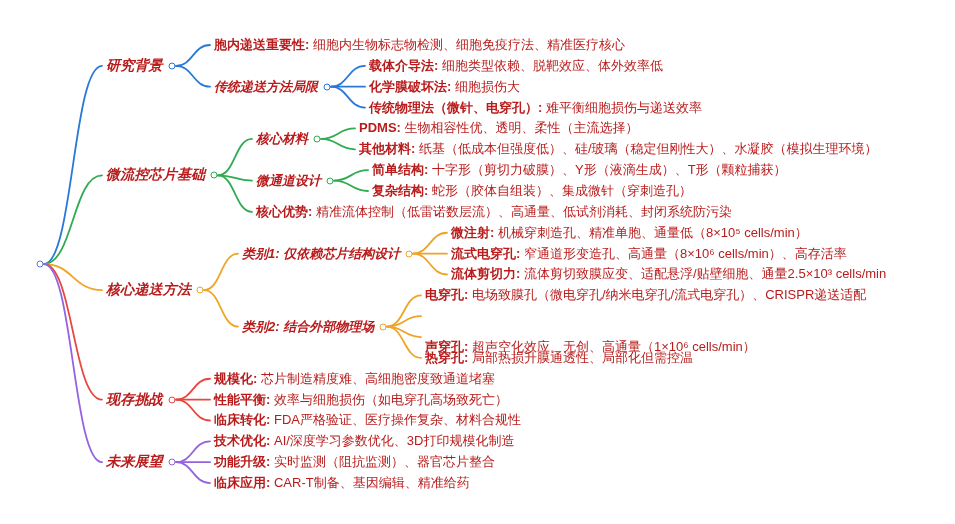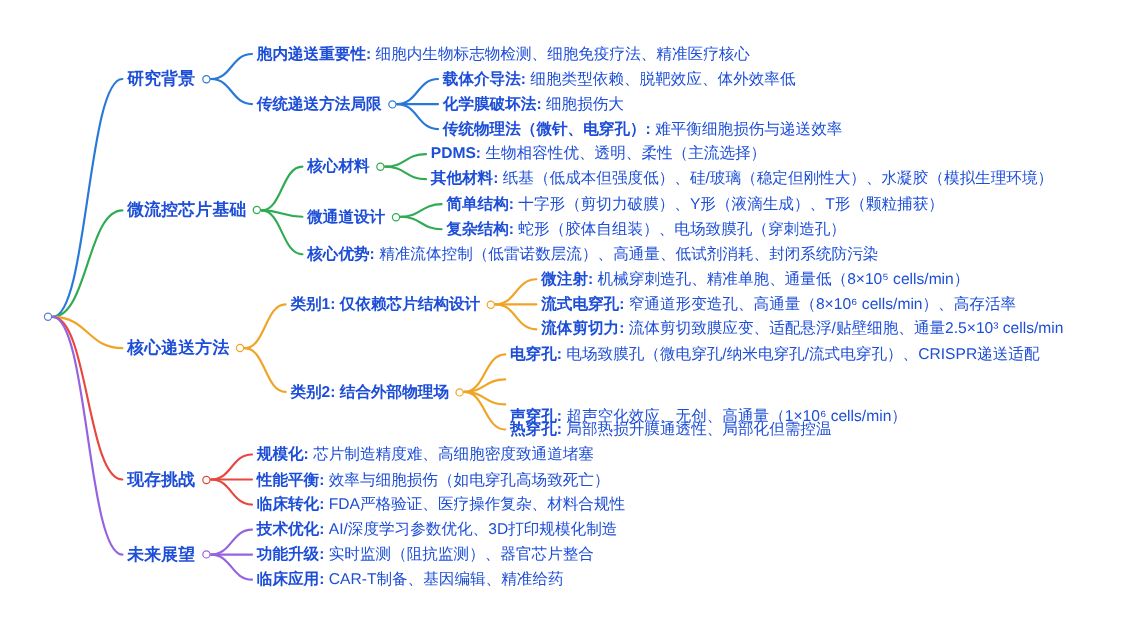--- a/index.html
+++ b/index.html
@@ -16,26 +16,26 @@
   }
   #links-svg {
     position: absolute; left: 0; top: 0;
     width: 955px; height: 524px;
     pointer-events: none;
   }
   .node {
     position: absolute;
     white-space: nowrap;
     transform: translateY(-50%);
-    color: #1d4ed8;
+    color: #b91c1c;
     line-height: 1.25;
     cursor: default;
   }
   .node.leaf { font-size: 13px; font-weight: 400; }
-  .node.branch { font-size: 13px; font-weight: 700; }
+  .node.branch { font-size: 13px; font-weight: 700; font-style: italic; }
   .node.d1 { font-size: 14px; font-weight: 700; letter-spacing: 0.2px; }
   .node .term { font-weight: 700; }
   .circle {
     position: absolute;
     width: 7px; height: 7px;
     border-radius: 50%;
     border: 1.5px solid #888;
     background: #ffffff;
     transform: translate(-50%, -50%);
     cursor: pointer;
@@ -85,21 +85,21 @@
     <div class="node branch" style="left: 214px; top: 86.72px;"><span>传统递送方法局限</span></div>
     <div class="node leaf" style="left: 369px; top: 65.86px;"><span class="term">载体介导法:</span><span> 细胞类型依赖、脱靶效应、体外效率低</span></div>
     <div class="node leaf" style="left: 369px; top: 86.72px;"><span class="term">化学膜破坏法:</span><span> 细胞损伤大</span></div>
     <div class="node leaf" style="left: 369px; top: 107.58px;"><span class="term">传统物理法（微针、电穿孔）:</span><span> 难平衡细胞损伤与递送效率</span></div>
     <div class="node d1 branch" style="left: 106px; top: 175.375px;"><span>微流控芯片基础</span></div>
     <div class="node branch" style="left: 256px; top: 138.87px;"><span>核心材料</span></div>
     <div class="node leaf" style="left: 359px; top: 128.44px;"><span class="term">PDMS:</span><span> 生物相容性优、透明、柔性（主流选择）</span></div>
     <div class="node leaf" style="left: 359px; top: 149.3px;"><span class="term">其他材料:</span><span> 纸基（低成本但强度低）、硅/玻璃（稳定但刚性大）、水凝胶（模拟生理环境）</span></div>
     <div class="node branch" style="left: 256px; top: 180.59px;"><span>微通道设计</span></div>
     <div class="node leaf" style="left: 372px; top: 170.16px;"><span class="term">简单结构:</span><span> 十字形（剪切力破膜）、Y形（液滴生成）、T形（颗粒捕获）</span></div>
-    <div class="node leaf" style="left: 372px; top: 191.02px;"><span class="term">复杂结构:</span><span> 蛇形（胶体自组装）、电场致膜孔（穿刺造孔）</span></div>
+    <div class="node leaf" style="left: 372px; top: 191.02px;"><span class="term">复杂结构:</span><span> 蛇形（胶体自组装）、集成微针（穿刺造孔）</span></div>
     <div class="node leaf" style="left: 256px; top: 211.88px;"><span class="term">核心优势:</span><span> 精准流体控制（低雷诺数层流）、高通量、低试剂消耗、封闭系统防污染</span></div>
     <div class="node d1 branch" style="left: 106px; top: 290.105px;"><span>核心递送方法</span></div>
     <div class="node branch" style="left: 242px; top: 253.6px; text-align: center;"><span>类别1: 仅依赖芯片结构设计</span></div>
     <div class="node leaf" style="left: 451px; top: 232.74px;"><span class="term">微注射:</span><span> 机械穿刺造孔、精准单胞、通量低（8×10⁵ cells/min）</span></div>
     <div class="node leaf" style="left: 451px; top: 253.6px;"><span class="term">流式电穿孔:</span><span> 窄通道形变造孔、高通量（8×10⁶ cells/min）、高存活率</span></div>
     <div class="node leaf" style="left: 451px; top: 274.46px;"><span class="term">流体剪切力:</span><span> 流体剪切致膜应变、适配悬浮/贴壁细胞、通量2.5×10³ cells/min</span></div>
     <div class="node branch" style="left: 242px; top: 326.61px;"><span>类别2: 结合外部物理场</span></div>
     <div class="node leaf" style="left: 425px; top: 295.32px;"><span class="term">电穿孔:</span><span> 电场致膜孔（微电穿孔/纳米电穿孔/流式电穿孔）、CRISPR递送适配</span></div>
     <div class="node leaf" style="left: 425px; top: 330px; margin-top: 17px;"><span class="term">声穿孔:</span><span> 超声空化效应、无创、高通量（1×10⁶ cells/min）</span></div>
     <div class="node leaf" style="left: 425px; top: 357.9px;"><span class="term">热穿孔:</span><span> 局部热损升膜通透性、局部化但需控温</span></div>

